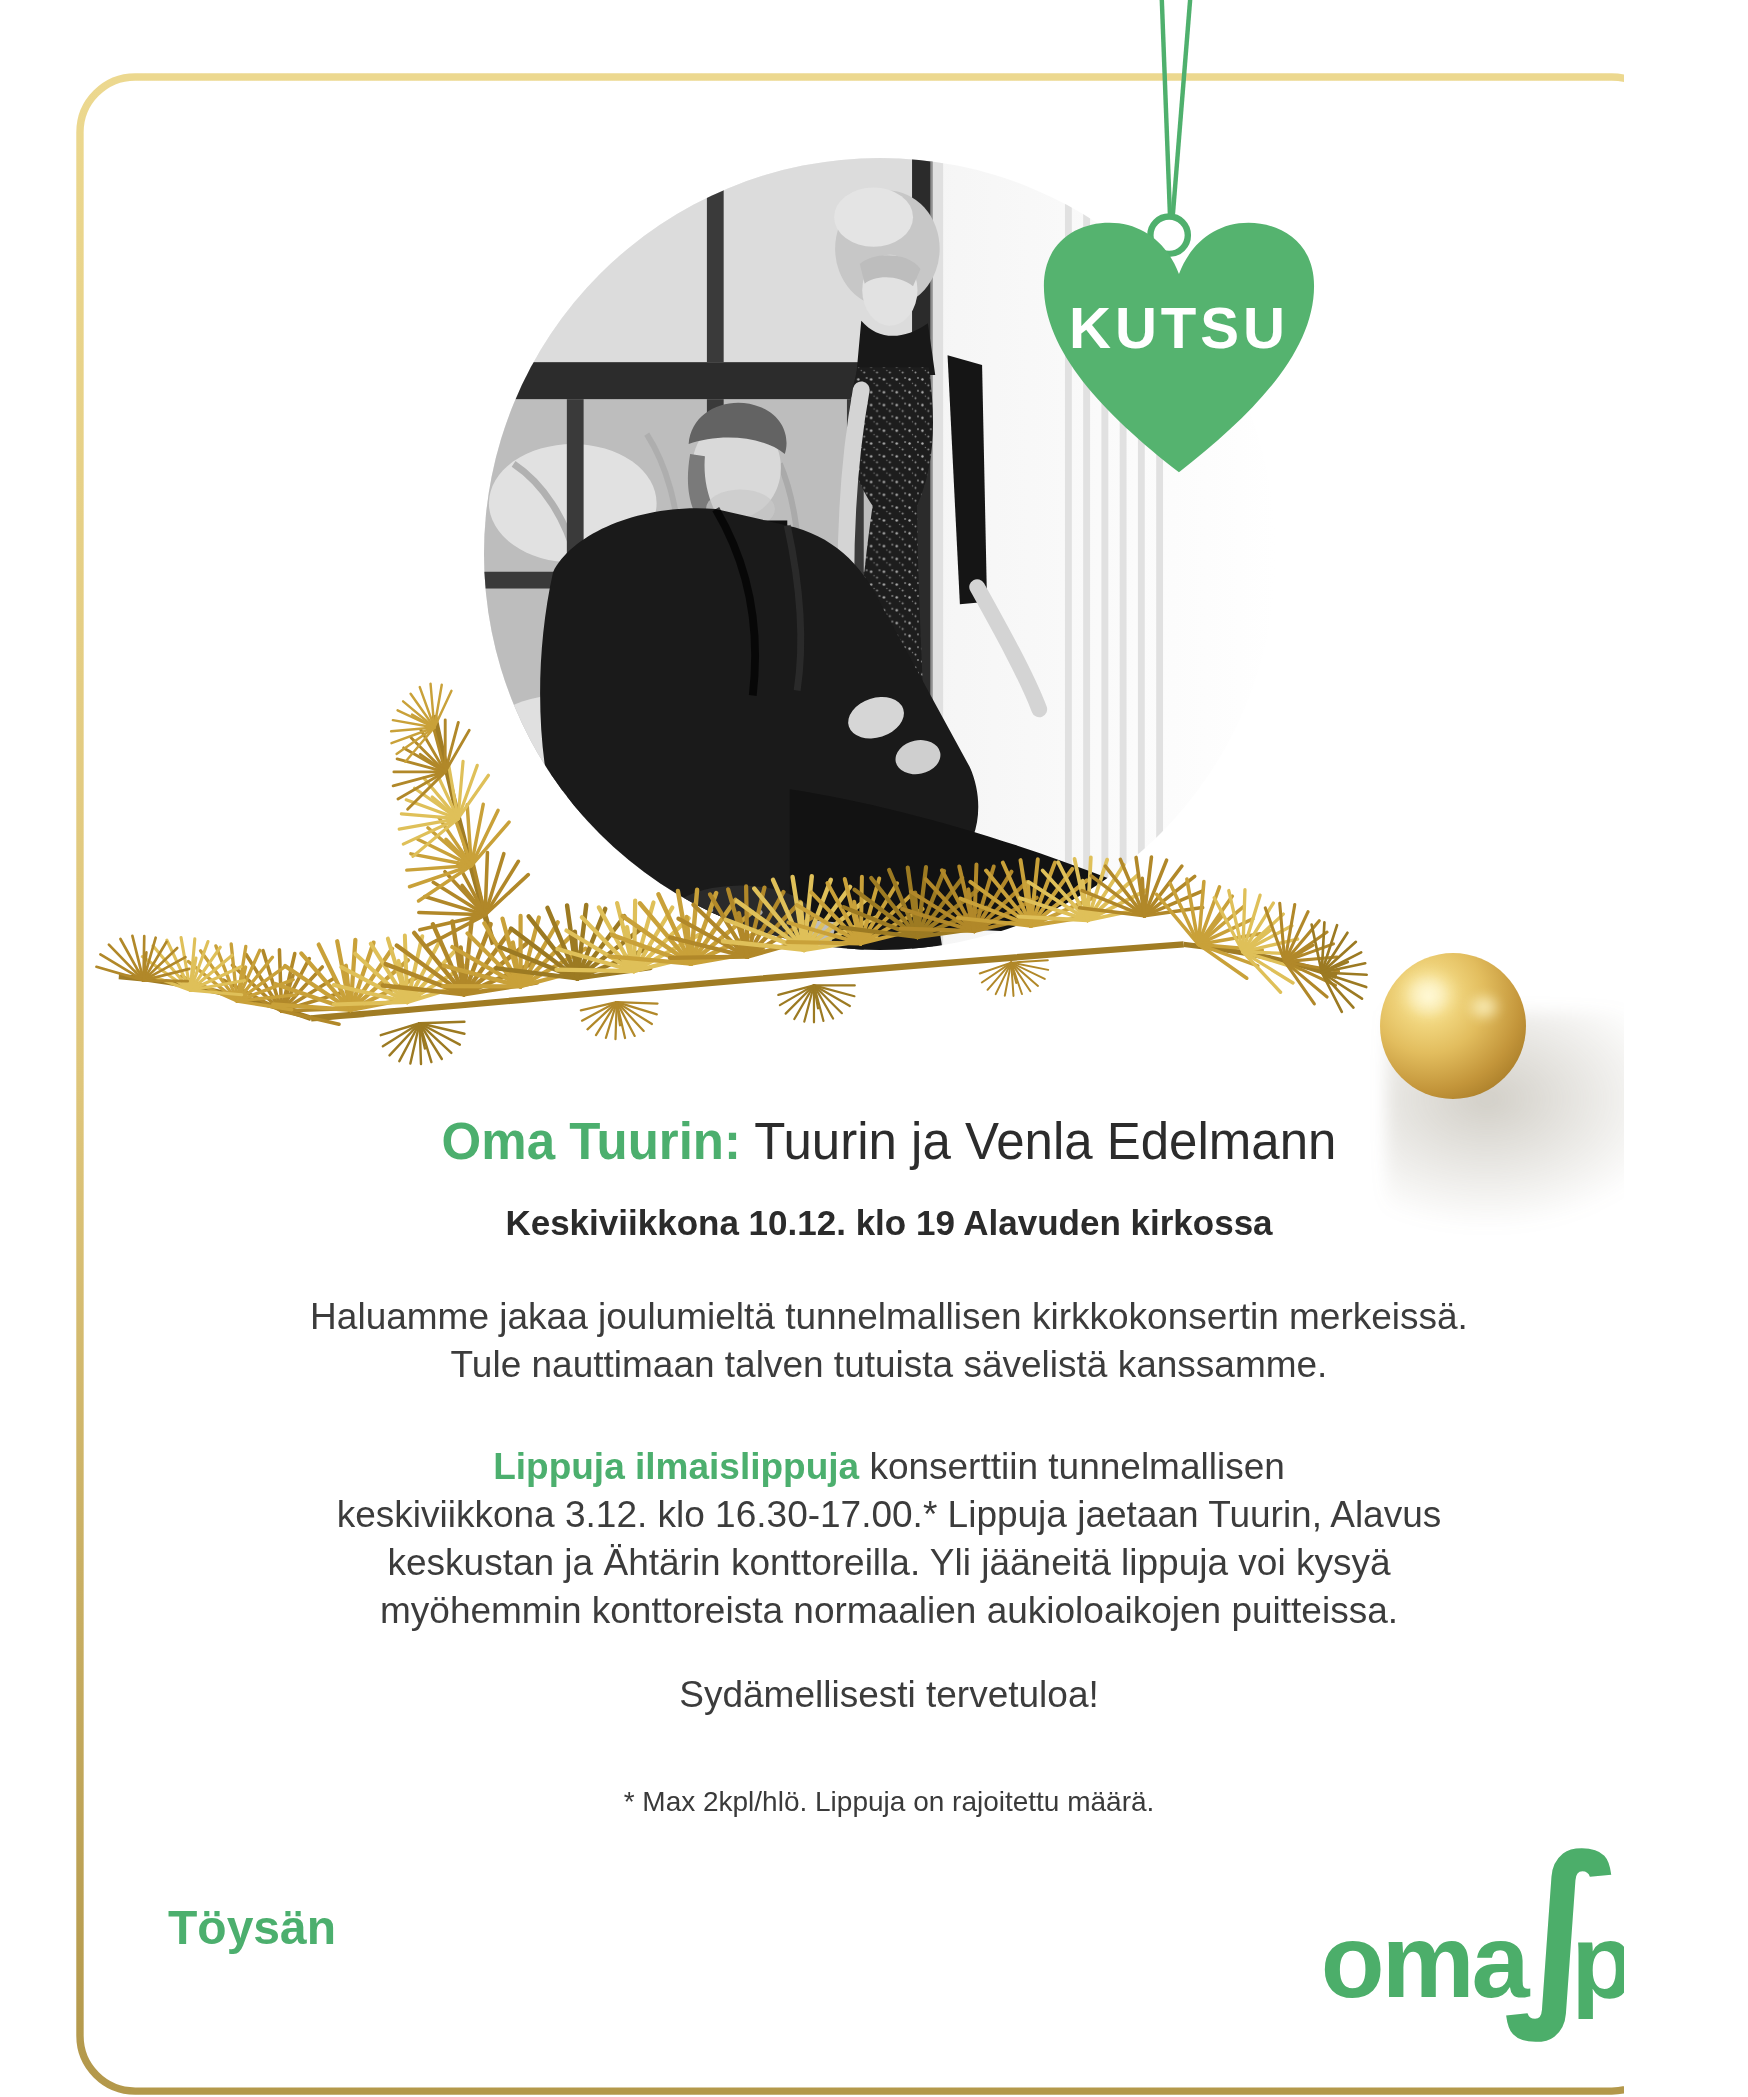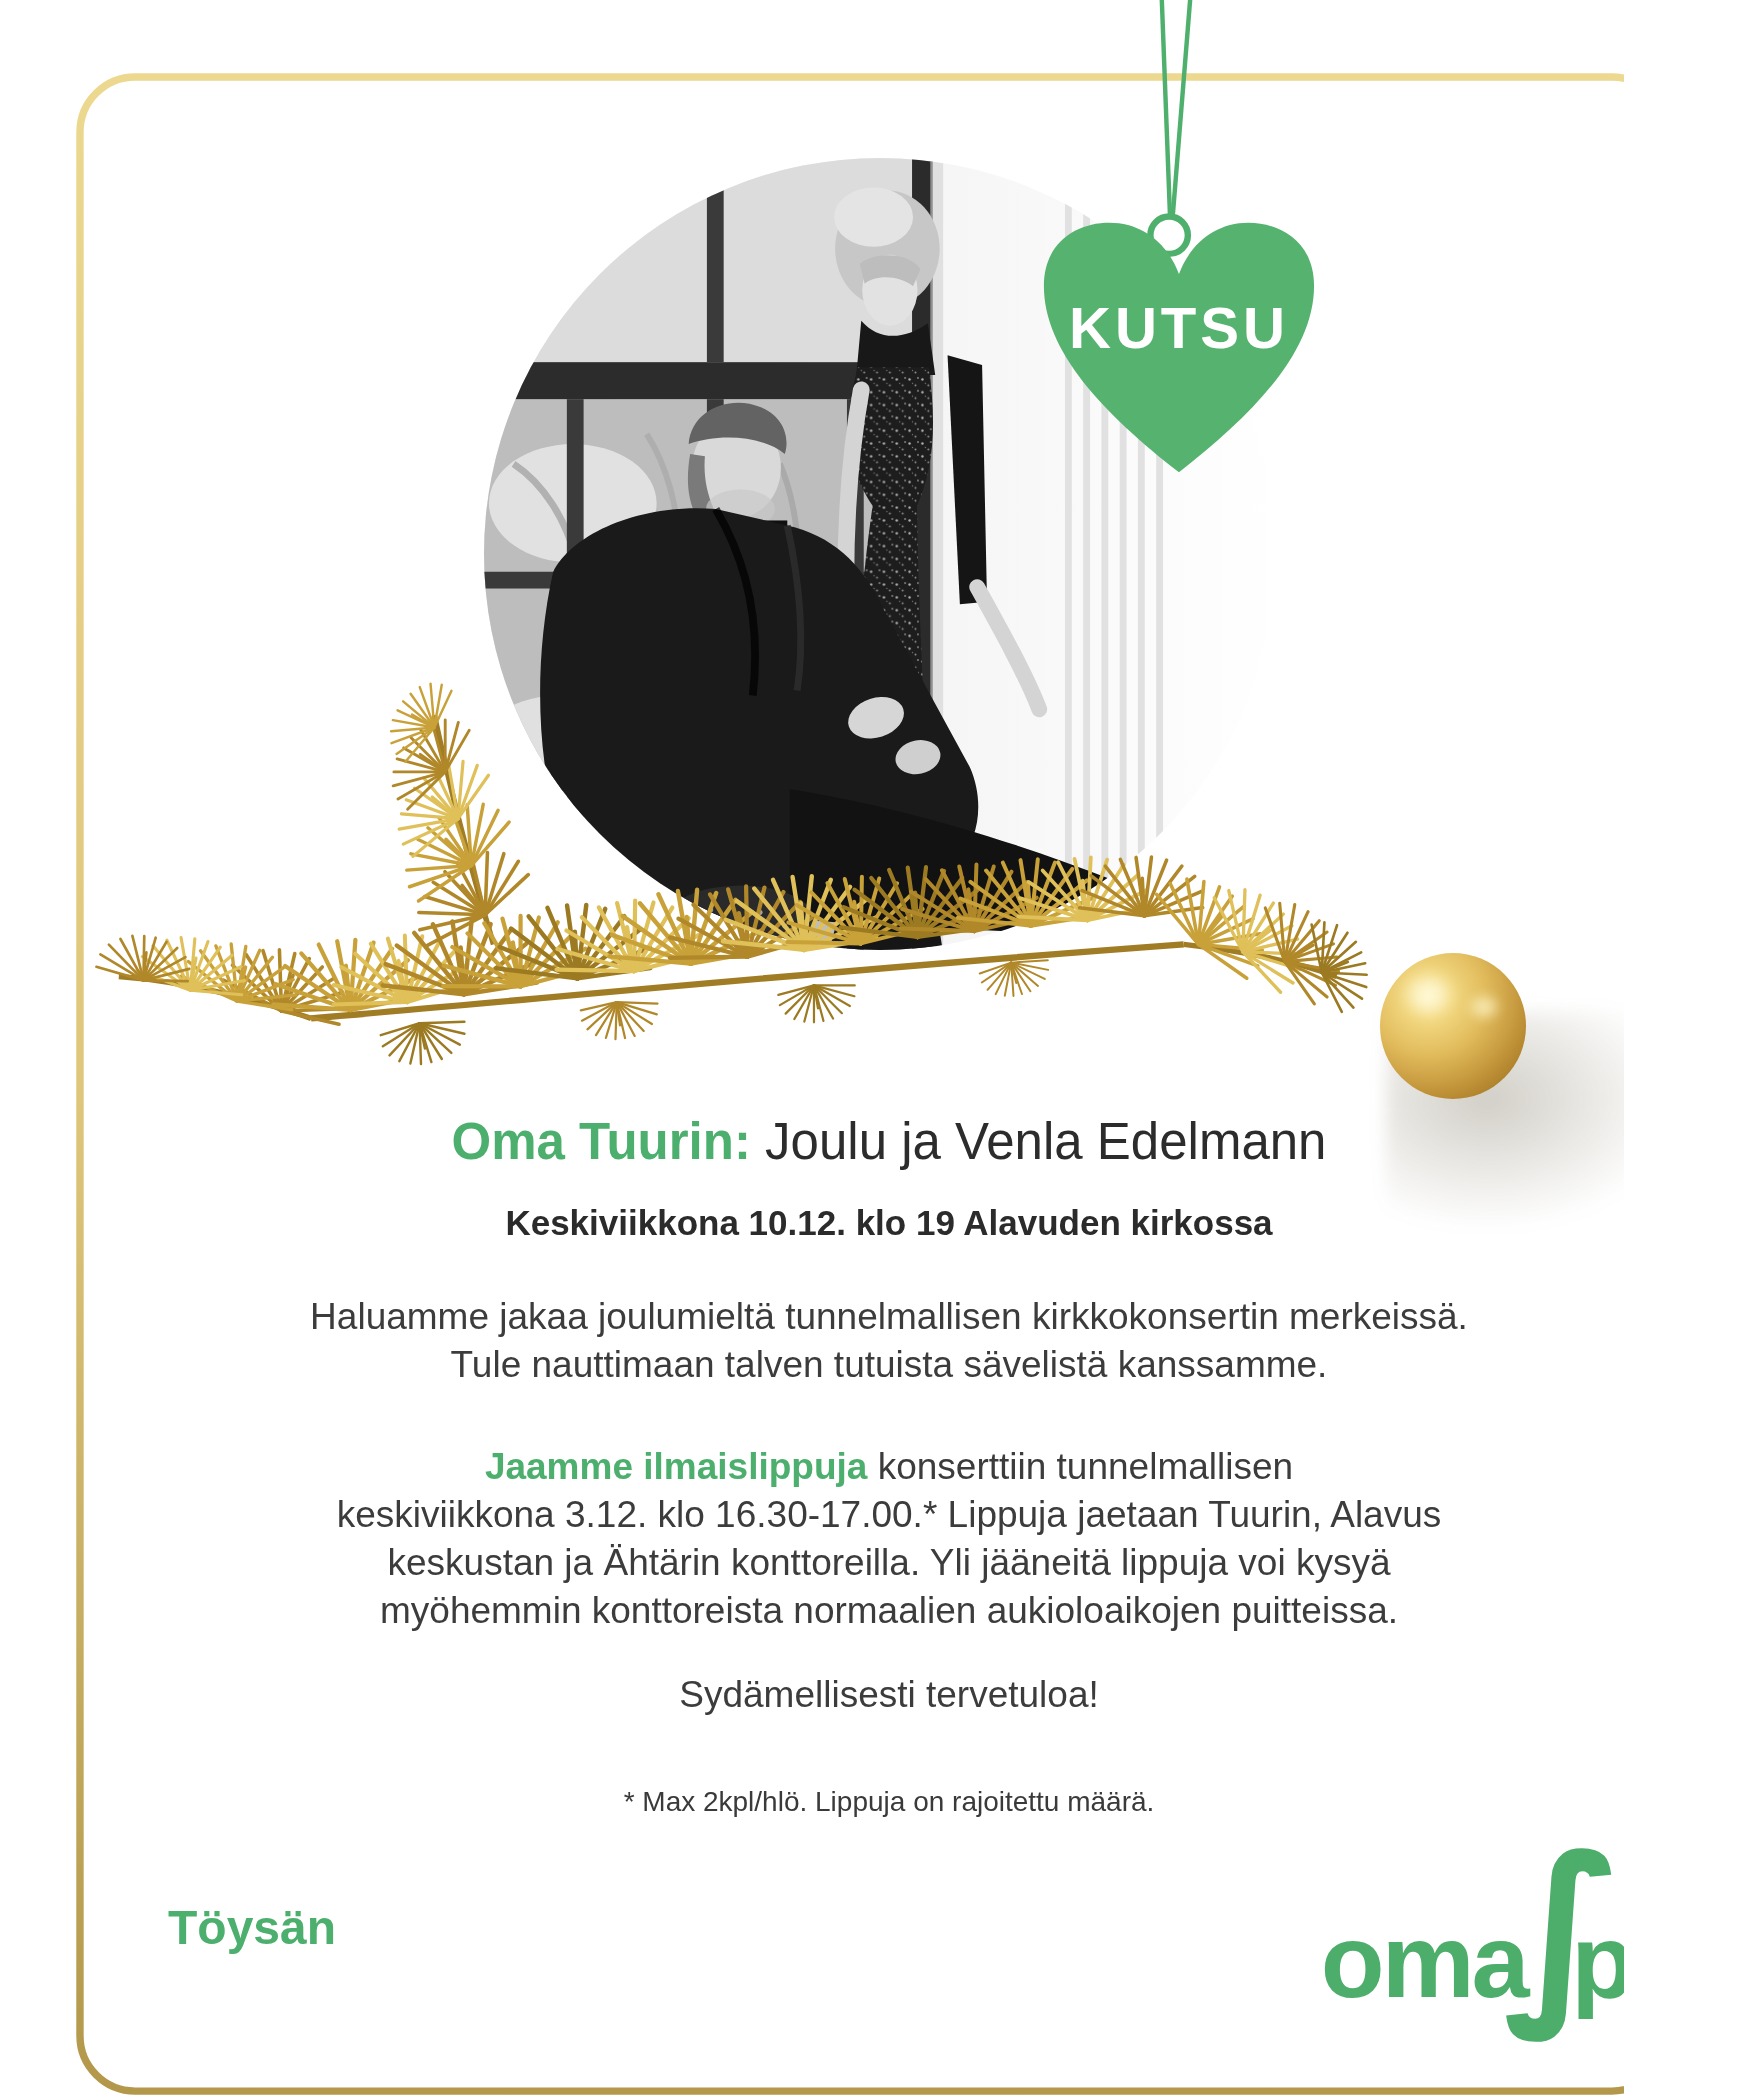--- a/index.html
+++ b/index.html
@@ -207,32 +207,32 @@
     <g stroke="#4fb06d" stroke-width="9" fill="none">
       <line x1="269" y1="-5" x2="286" y2="443"></line>
       <line x1="327" y1="-5" x2="291" y2="443"></line>
     </g>
     <circle cx="284" cy="477" r="38" fill="#ffffff" stroke="#4fb06d" stroke-width="13"></circle>
     <path fill="#55b36f" d="M304 958 C 150 838, 30 712, 30 580 C 30 492, 96 452, 163 452 C 230 452, 281 494, 304 556 C 327 494, 378 452, 445 452 C 512 452, 578 492, 578 580 C 578 712, 458 838, 304 958 Z"></path>
     <text x="304" y="705" text-anchor="middle" fill="#ffffff" font-family="Liberation Sans, sans-serif" font-size="118" font-weight="700" letter-spacing="8">KUTSU</text>
   </svg>
 
   <div class="tblock title">
-    <span class="hl">Oma Tuurin:</span><span> Joulu ja Venla Edelmann</span>
+    <span class="hl">Oma Tuurin:</span><span> Tuurin ja Venla Edelmann</span>
   </div>
 
   <div class="tblock subtitle">Keskiviikkona 10.12. klo 19 Alavuden kirkossa</div>
 
   <div class="tblock intro">
     <div>Haluamme jakaa joulumieltä tunnelmallisen kirkkokonsertin merkeissä.</div>
     <div>Tule nauttimaan talven tutuista sävelistä kanssamme.</div>
   </div>
 
   <div class="tblock offer">
-    <div><span class="hl">Jaamme ilmaislippuja</span><span> konserttiin tunnelmallisen</span></div>
+    <div><span class="hl">Lippuja ilmaislippuja</span><span> konserttiin tunnelmallisen</span></div>
     <div>keskiviikkona 3.12. klo 16.30-17.00.* Lippuja jaetaan Tuurin, Alavus</div>
     <div>keskustan ja Ähtärin konttoreilla. Yli jääneitä lippuja voi kysyä</div>
     <div>myöhemmin konttoreista normaalien aukioloaikojen puitteissa.</div>
   </div>
 
   <div class="tblock closing">Sydämellisesti tervetuloa!</div>
 
   <div class="tblock footnote">* Max 2kpl/hlö. Lippuja on rajoitettu määrä.</div>
 
   <div class="foundation">

